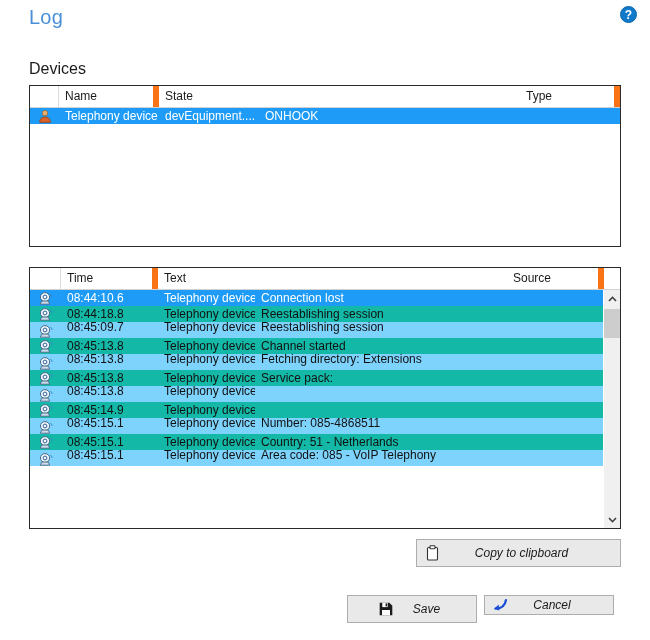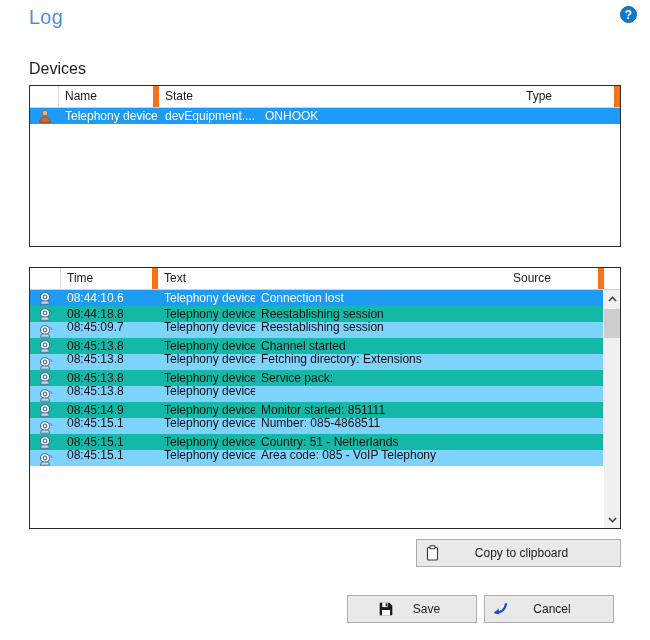--- a/index.html
+++ b/index.html
@@ -207,40 +207,41 @@
     width: 30px;
     display: flex;
     align-items: center;
     justify-content: center;
     flex: none;
   }
   .btn .btn-label {
     flex: 1;
     text-align: center;
     padding-right: 24px;
+    font-style: italic;
   }
 
   #copy-btn {
     left: 416px;
     top: 539px;
     width: 205px;
     height: 28px;
   }
   #save-btn {
     left: 347px;
     top: 595px;
     width: 130px;
     height: 28px;
     padding-left: 23px;
   }
   #cancel-btn {
     left: 484px;
     top: 595px;
     width: 130px;
-    height: 28px;
+    height: 20px;
   }
 </style>
 </head>
 <body>
 
 <div id="help-icon">?</div>
 
 <div id="page-title">Log</div>
 
 <div id="devices-label">Devices</div>
@@ -369,21 +370,20 @@
         <div class="cell iconcell log-c0">
           <svg class="icon-device" viewBox="0 0 14 13" aria-hidden="true">
             <ellipse cx="6" cy="5" rx="4.6" ry="4.4" fill="#eef6fd" stroke="#4a6a86" stroke-width="1"></ellipse>
             <circle cx="6" cy="5" r="1.9" fill="#ffffff" stroke="#2f5f96" stroke-width="1"></circle>
             <path d="M2.6 9.1 L1.3 12.2 L10.6 12.2 L9.4 9.1 Z" fill="#cfdceb" stroke="#4a6a86" stroke-width="0.9"></path>
             <path d="M11.3 2.2 q1.8 0.6 1.8 2.6" stroke="#3f7fbf" stroke-width="1" fill="none"></path>
           </svg>
         </div>
         <div class="cell log-c1">08:45:14.9</div>
         <div class="cell log-c2">Telephony device</div>
-        <div class="cell log-c3">Monitor started: 851111</div>
       </div>
       <div class="row alt">
         <div class="cell iconcell log-c0">
           <svg class="icon-device" viewBox="0 0 14 13" aria-hidden="true">
             <ellipse cx="6" cy="5" rx="4.6" ry="4.4" fill="#eef6fd" stroke="#4a6a86" stroke-width="1"></ellipse>
             <circle cx="6" cy="5" r="1.9" fill="#ffffff" stroke="#2f5f96" stroke-width="1"></circle>
             <path d="M2.6 9.1 L1.3 12.2 L10.6 12.2 L9.4 9.1 Z" fill="#cfdceb" stroke="#4a6a86" stroke-width="0.9"></path>
             <path d="M11.3 2.2 q1.8 0.6 1.8 2.6" stroke="#3f7fbf" stroke-width="1" fill="none"></path>
           </svg>
         </div>

